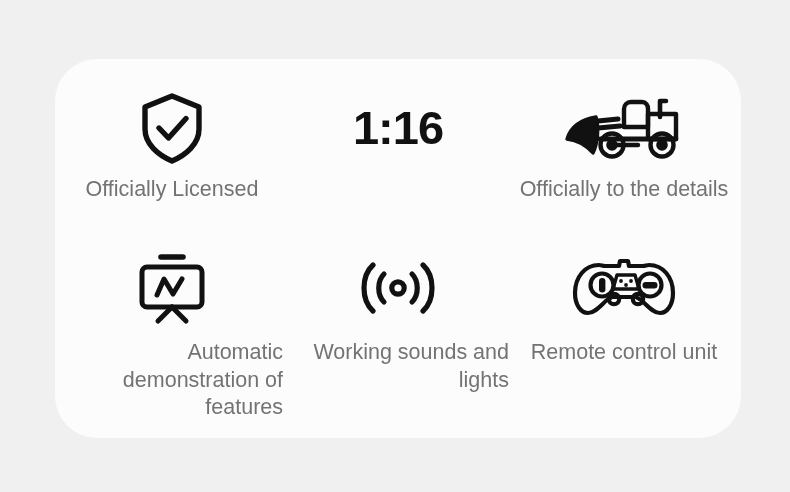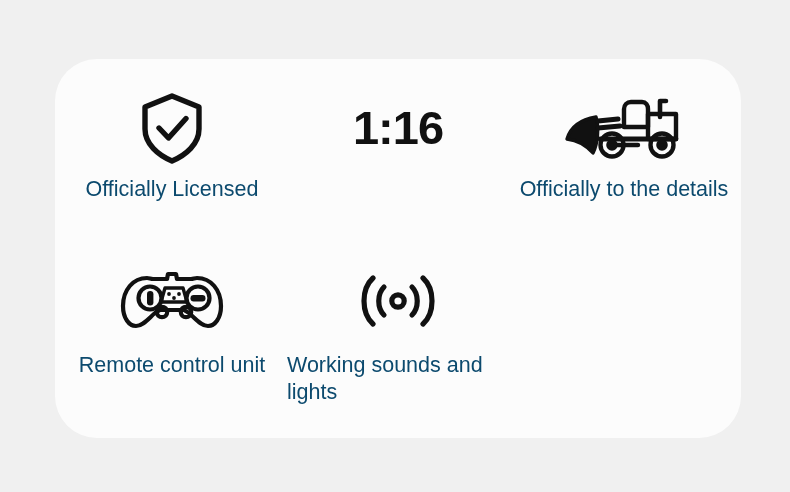--- a/index.html
+++ b/index.html
@@ -64,22 +64,22 @@
     font-weight: bold;
     letter-spacing: -1px;
     color: #111;
     line-height: 78px;
     font-family: "Liberation Sans", sans-serif;
   }
 
   .feature-label {
     margin-top: 9px;
     font-size: 21.5px;
-    color: #0c4a6e;
-    text-align: left;
+    color: #737373;
+    text-align: right;
     line-height: 1.28;
     max-width: 228px;
     font-family: "Liberation Sans", sans-serif;
   }
 
   .feature-cell.row2 .feature-label {
     margin-top: 14px;
     max-width: 238px;
   }
 </style>
@@ -125,20 +125,52 @@
 
           <circle cx="50" cy="52" r="11.5"></circle>
           <circle cx="50" cy="52" r="3.6" fill="#111"></circle>
           <circle cx="100" cy="52" r="11.5"></circle>
           <circle cx="100" cy="52" r="3.6" fill="#111"></circle>
         </svg>
       </div>
       <div class="feature-label">Officially to the details</div>
     </div>
 
+    <div class="feature-cell row2">
+      <div class="icon-slot row2">
+        <svg width="80" height="74" viewBox="0 0 80 74" fill="none" stroke="#111" stroke-width="5" stroke-linecap="round" stroke-linejoin="round">
+
+          <path d="M29 6 L51 6" stroke-width="5.6"></path>
+
+          <rect x="10" y="16" width="60" height="40" rx="5"></rect>
+
+          <path d="M25 44 L32 28 L41 43 L50 28" stroke-width="5"></path>
+
+          <path d="M40 56 L26 70"></path>
+          <path d="M40 56 L54 70"></path>
+        </svg>
+      </div>
+      <div class="feature-label">Automatic demonstration of features</div>
+    </div>
+
+    <div class="feature-cell row2">
+      <div class="icon-slot row2">
+        <svg width="86" height="66" viewBox="0 0 86 66" fill="none" stroke="#111" stroke-width="5.2" stroke-linecap="round" stroke-linejoin="round">
+
+          <circle cx="43" cy="33" r="6.2"></circle>
+
+          <path d="M29 19 C22 26 22 40 29 47"></path>
+          <path d="M57 19 C64 26 64 40 57 47"></path>
+
+          <path d="M18 10 C6 21 6 45 18 56"></path>
+          <path d="M68 10 C80 21 80 45 68 56"></path>
+        </svg>
+      </div>
+      <div class="feature-label">Working sounds and lights</div>
+    </div>
 
     <div class="feature-cell row2">
       <div class="icon-slot row2">
         <svg width="106" height="70" viewBox="0 0 106 70" fill="none" stroke="#111" stroke-width="4.2" stroke-linecap="round" stroke-linejoin="round">
 
           <path d="M38 13 L44 13 L45 8 L53 8 L54 13 L60 13
                    L68 13 C70 13 72 12 74 12
                    C88 12 98 24 98 40
                    C98 52 92 60 85 60
                    C78 60 72 52 66 47
@@ -159,30 +191,14 @@
 
           <path d="M46 22 L64 22 L68 36 L42 36 Z" stroke-width="3.4"></path>
           <circle cx="50" cy="28" r="1.9" fill="#111" stroke="none"></circle>
           <circle cx="60" cy="28" r="1.9" fill="#111" stroke="none"></circle>
           <circle cx="55" cy="32" r="1.9" fill="#111" stroke="none"></circle>
         </svg>
       </div>
       <div class="feature-label">Remote control unit</div>
     </div>
 
-    <div class="feature-cell row2">
-      <div class="icon-slot row2">
-        <svg width="86" height="66" viewBox="0 0 86 66" fill="none" stroke="#111" stroke-width="5.2" stroke-linecap="round" stroke-linejoin="round">
-
-          <circle cx="43" cy="33" r="6.2"></circle>
-
-          <path d="M29 19 C22 26 22 40 29 47"></path>
-          <path d="M57 19 C64 26 64 40 57 47"></path>
-
-          <path d="M18 10 C6 21 6 45 18 56"></path>
-          <path d="M68 10 C80 21 80 45 68 56"></path>
-        </svg>
-      </div>
-      <div class="feature-label">Working sounds and lights</div>
-    </div>
-
   </div>
 </div>
 
 </body></html>

